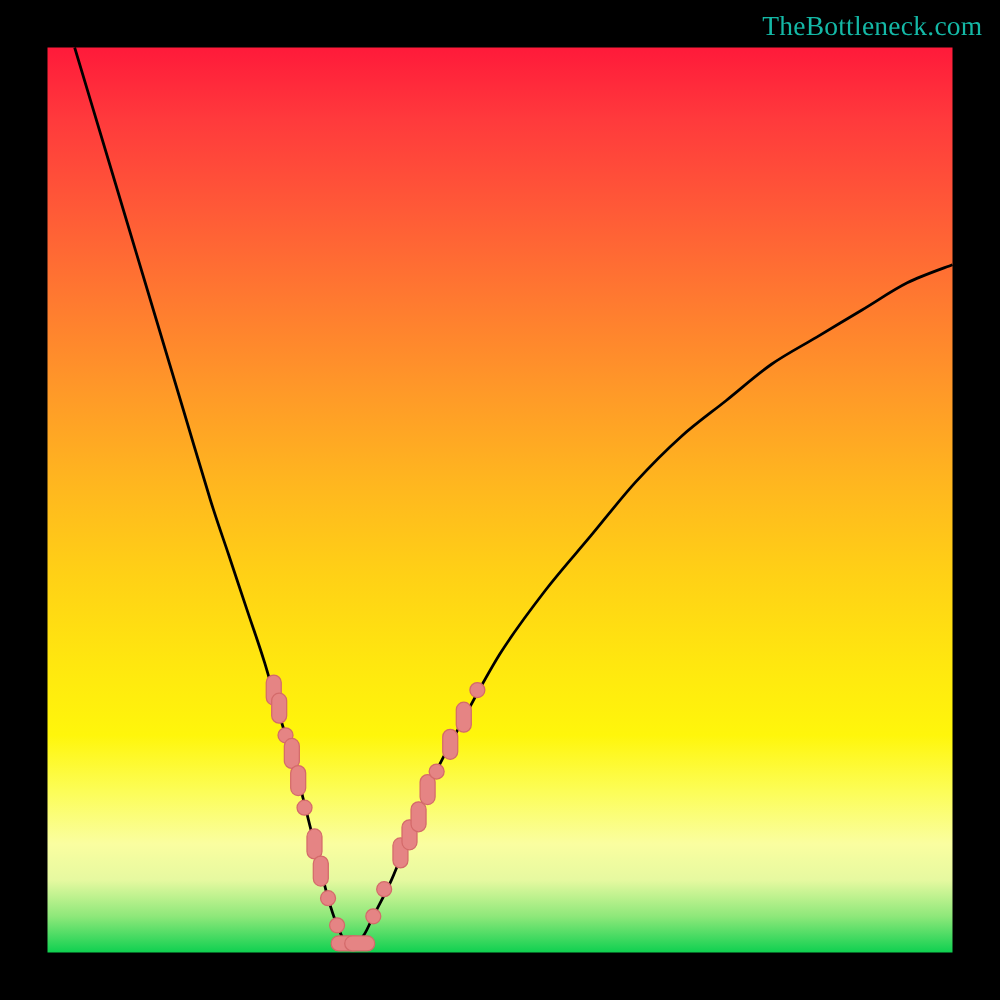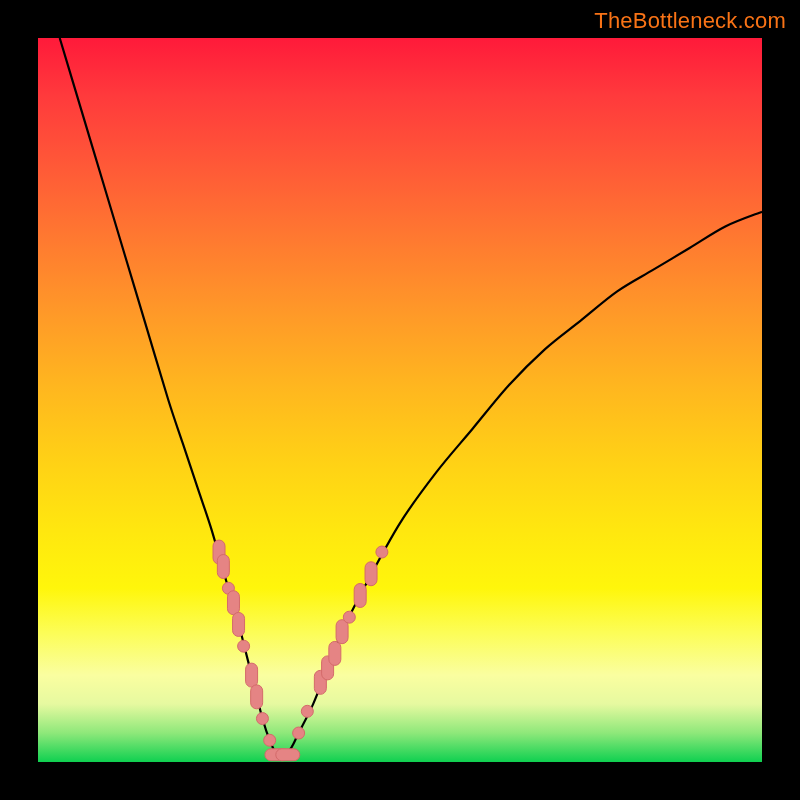--- a/index.html
+++ b/index.html
@@ -39,25 +39,26 @@
       #fafea0 88%,
       #e6f9a0 92%,
       #8ee87a 96%,
       #0fd050 100%
     );
   }
   .attribution {
     position: absolute;
     top: 8px;
     right: 14px;
-    color: #f97316;
+    color: #14b8a6;
     font-size: 22px;
     font-weight: 500;
     letter-spacing: 0.2px;
     user-select: none;
+    font-family: Liberation Serif, serif;
   }
   svg.overlay {
     position: absolute;
     left: 0;
     top: 0;
     width: 724px;
     height: 724px;
     overflow: visible;
   }
 </style>

